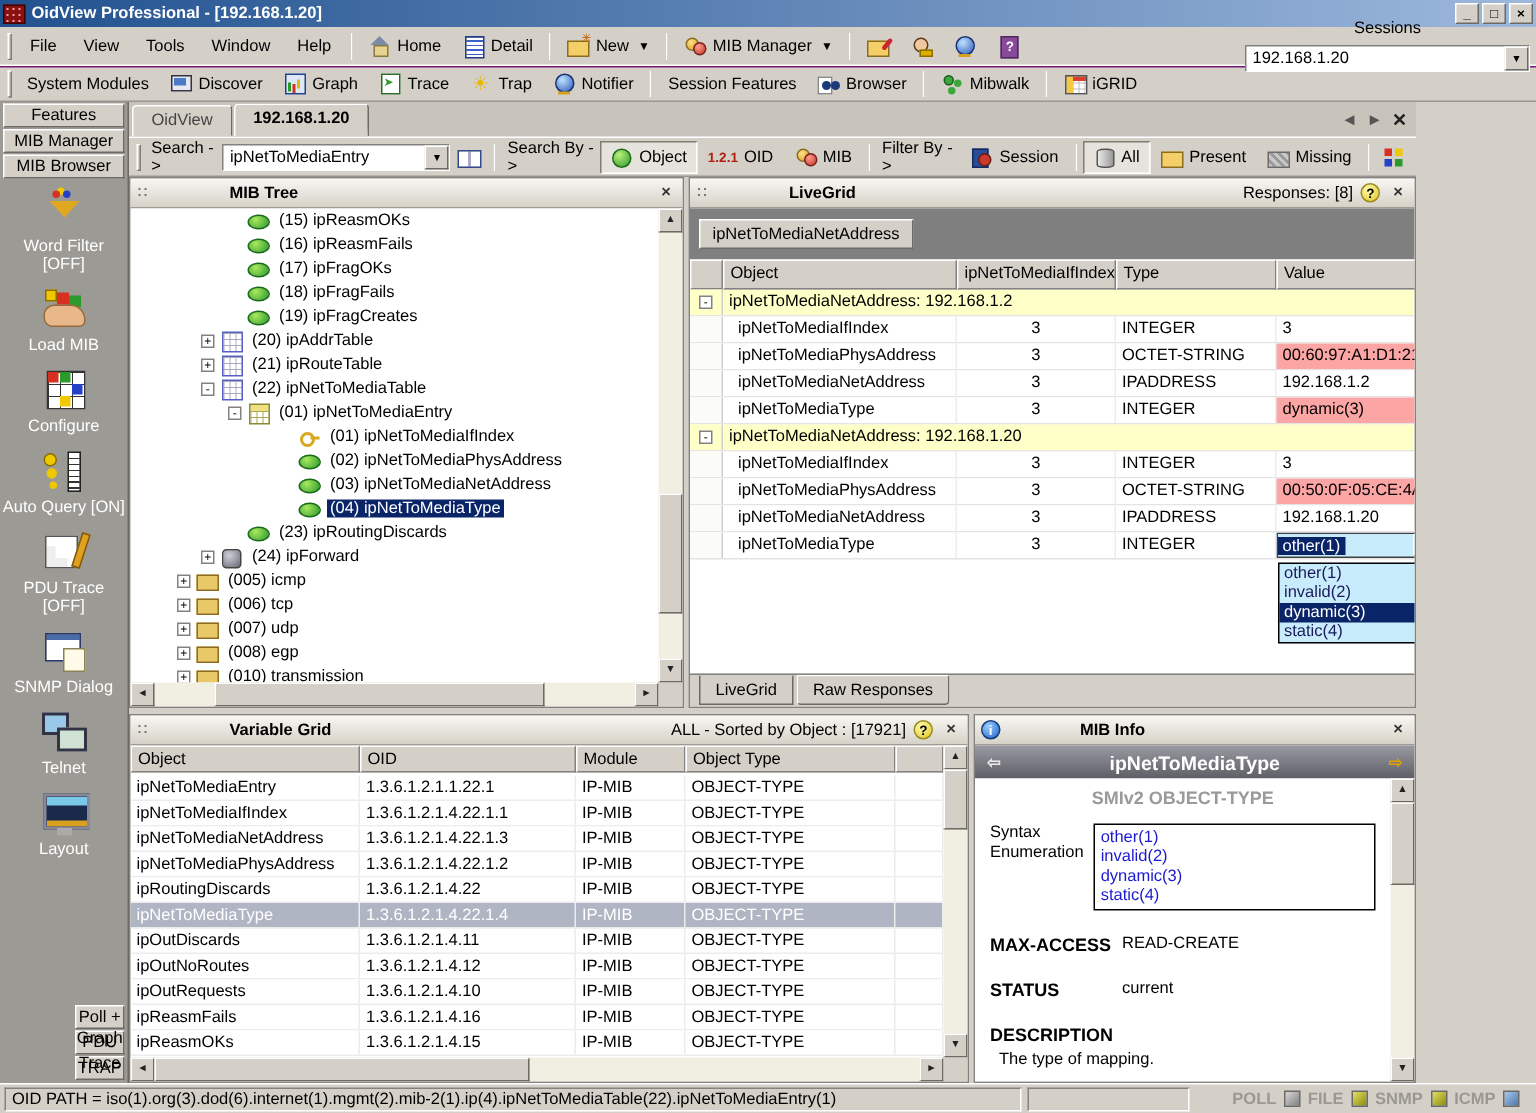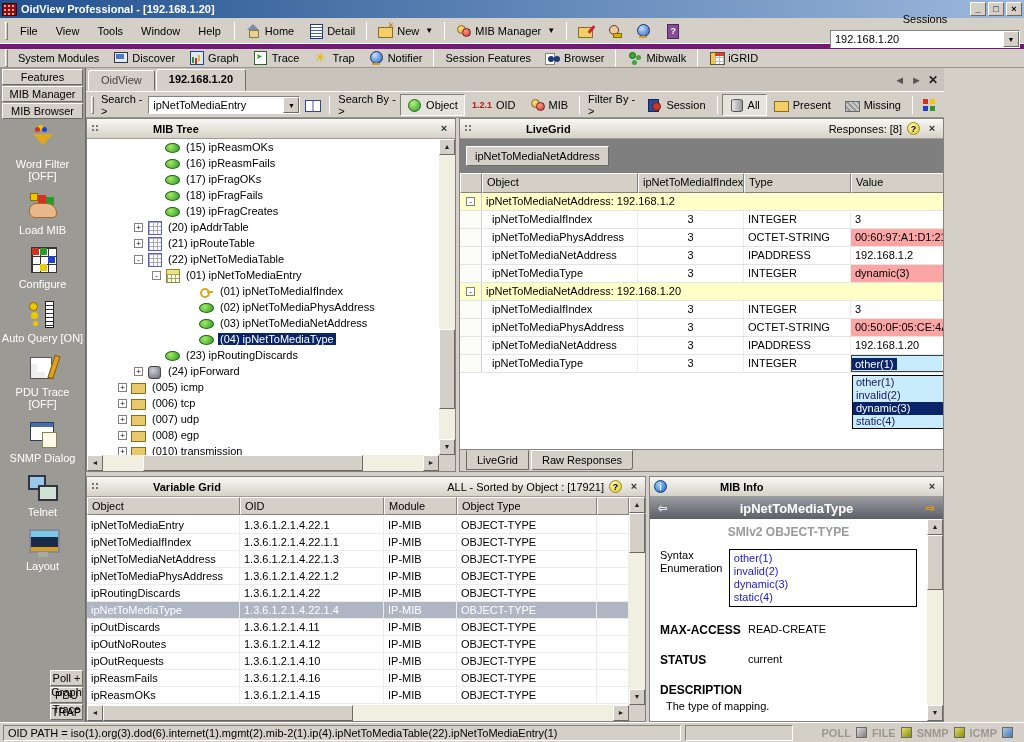--- a/index.html
+++ b/index.html
@@ -12,21 +12,21 @@
 
   
   #titlebar { height:18px; background:linear-gradient(90deg,#21518f,#9db8dc); display:flex; align-items:center; padding:0 2px; }
   .app-ico { width:15px; height:13px; background:#8a1111; border:1px solid #400; margin-right:4px;
              background-image:radial-gradient(#ff9a9a 1px, transparent 1px); background-size:4px 4px; }
   #titlebar .title { color:#fff; font-weight:bold; font-size:11px; flex:1; white-space:nowrap; }
   .winbtn { width:16px; height:14px; background:#d4d0c8; font-size:9px; line-height:12px; text-align:center; margin-left:2px; font-weight:bold; color:#000; }
 
   
   #menubar { height:26px; display:flex; align-items:center; border-bottom:1px solid #fff; padding:0 2px; }
-  #toolbar2 { height:24px; display:flex; align-items:center; border-top:5px solid #701a75; border-bottom:1px solid #9a968e; padding:0 2px; }
+  #toolbar2 { height:24px; display:flex; align-items:center; border-top:1px solid #701a75; border-bottom:1px solid #9a968e; padding:0 2px; }
   .grip { width:3px; height:18px; margin:0 3px; border:1px solid; border-color:#fff #807d75 #807d75 #fff; }
   .menu-item { padding:3px 9px; }
   .tbtn { display:flex; align-items:center; gap:4px; padding:2px 6px; height:22px; border:1px solid transparent; white-space:nowrap; }
   .tbtn.small { padding:2px 4px; }
   .tbtn.pressed { border-color:#807d75 #fff #fff #807d75; background:#e6e3dc; }
   .vsep { width:1px; height:18px; background:#8a8780; border-right:1px solid #fff; margin:0 4px; }
   .drop { font-size:8px; margin-left:2px; }
   #sessions { display:flex; align-items:center; margin-left:auto; gap:5px; padding-right:2px;flex-direction:column; }
   #sessions .field { width:190px; height:18px; background:#fff; border:1px solid; border-color:#848280 #fff #fff #848280; display:flex; align-items:center; }
   #sessions .field .txt { flex:1; padding-left:4px; }
@@ -691,21 +691,21 @@
         <div id="vg-body">
             <div class="gridhead">
               <span class="ghcell" style="width: 153px; height: 18px;">Object</span>
               <span class="ghcell" style="width: 144px; height: 18px;">OID</span>
               <span class="ghcell" style="width: 73px; height: 18px;">Module</span>
               <span class="ghcell" style="width: 140px; height: 18px;">Object Type</span>
               <span class="ghcell" style="flex: 1 1 0%; height: 18px;"></span>
             </div>
             <div class="vgrow">
               <span class="gcell" style="width: 153px;">ipNetToMediaEntry</span>
-              <span class="gcell" style="width: 144px;">1.3.6.1.2.1.4.22.1</span>
+              <span class="gcell" style="width: 144px;">1.3.6.1.2.1.1.22.1</span>
               <span class="gcell" style="width: 73px;">IP-MIB</span>
               <span class="gcell" style="width: 140px;">OBJECT-TYPE</span>
               <span class="gcell" style="flex: 1 1 0%;"></span>
             </div>
             <div class="vgrow">
               <span class="gcell" style="width: 153px;">ipNetToMediaIfIndex</span>
               <span class="gcell" style="width: 144px;">1.3.6.1.2.1.4.22.1.1</span>
               <span class="gcell" style="width: 73px;">IP-MIB</span>
               <span class="gcell" style="width: 140px;">OBJECT-TYPE</span>
               <span class="gcell" style="flex: 1 1 0%;"></span>

